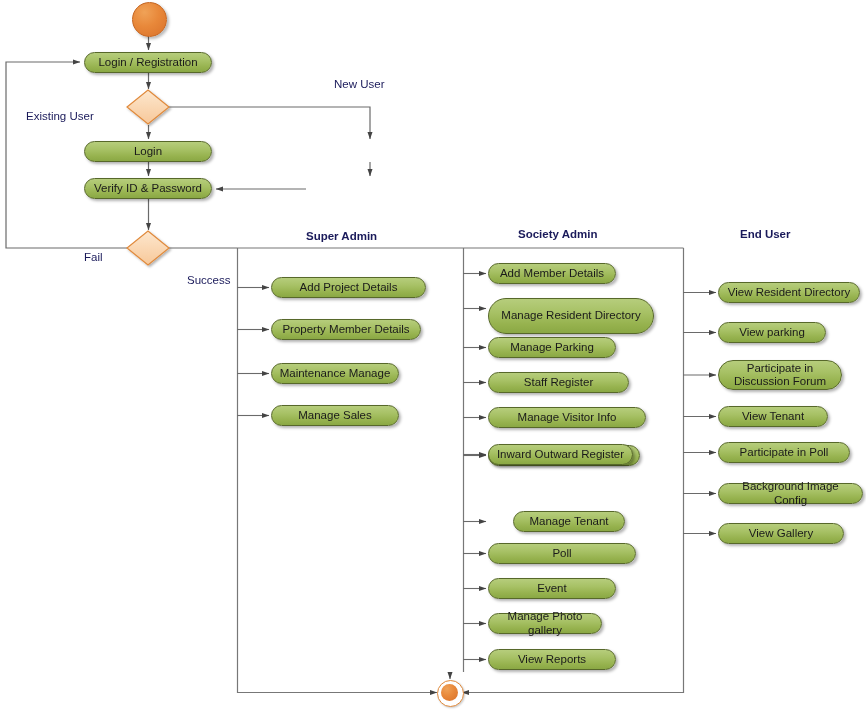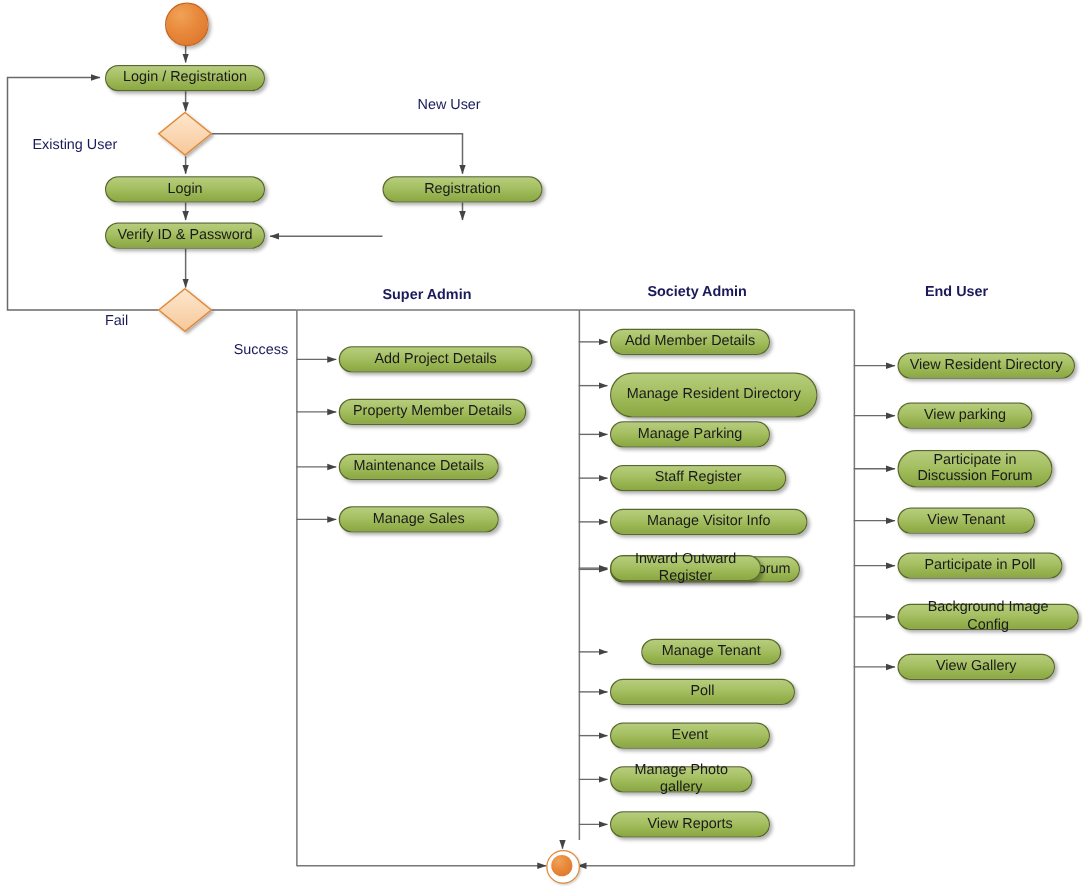--- a/index.html
+++ b/index.html
@@ -177,44 +177,43 @@
   </svg>
 
   <div class="start-node" style="left:132px; top:2px; width:33px; height:33px;"></div>
 
   <div class="node" style="left:84px; top:52px; width:128px; height:21px;">Login / Registration</div>
 
   <div class="node" style="left:84px; top:141px; width:128px; height:21px;">Login</div>
 
   <div class="node" style="left:84px; top:178px; width:128px; height:21px;">Verify ID &amp; Password</div>
 
-  <div class="node" style="left:306px; top:141px; width:128px; height:21px;">Registration</div>
 
 
   <div class="edge-label" style="left:334px; top:78px;">New User</div>
   <div class="edge-label" style="left:26px; top:110px;">Existing User</div>
   <div class="edge-label" style="left:84px; top:251px;">Fail</div>
   <div class="edge-label" style="left:187px; top:251px;margin-top:23px;">Success</div>
 
   <div class="swim-label" style="left:306px; top:230px;">Super Admin</div>
   <div class="swim-label" style="left:518px; top:228px;">Society Admin</div>
   <div class="swim-label" style="left:740px; top:228px;">End User</div>
 
   <div id="lane-nodes">
       <div class="node" style="left: 271px; top: 277px; width: 155px; height: 21px;">Add Project Details</div>
       <div class="node" style="left: 271px; top: 319px; width: 150px; height: 21px;">Property Member Details</div>
-      <div class="node" style="left: 271px; top: 363px; width: 128px; height: 21px;">Maintenance Details</div>
+      <div class="node" style="left: 271px; top: 363px; width: 128px; height: 21px;">Maintenance Manage</div>
       <div class="node" style="left: 271px; top: 405px; width: 128px; height: 21px; text-align: center;">Manage Sales</div>
       <div class="node" style="left: 488px; top: 263px; width: 128px; height: 21px;">Add Member Details</div>
       <div class="node" style="left: 488px; top: 298px; width: 166px; height: 36px;">Manage Resident Directory</div>
       <div class="node" style="left: 488px; top: 337px; width: 128px; height: 21px;">Manage Parking</div>
       <div class="node" style="left: 488px; top: 372px; width: 141px; height: 21px;">Staff Register</div>
       <div class="node" style="left: 488px; top: 407px; width: 158px; height: 21px;">Manage Visitor Info</div>
       <div class="node" style="left: 488px; top: 445px; width: 152px; height: 21px;">Manage Discussion Forum</div>
-      <div class="node" style="left: 488px; top: 444px; width: 121px; height: 21px;">Inward Outward Register</div>
+      <div class="node" style="left: 488px; top: 444px; width: 145px; height: 21px;">Inward Outward Register</div>
       <div class="node" style="left: 513px; top: 511px; width: 112px; height: 21px;">Manage Tenant</div>
       <div class="node" style="left: 488px; top: 543px; width: 148px; height: 21px;">Poll</div>
       <div class="node" style="left: 488px; top: 578px; width: 128px; height: 21px;">Event</div>
       <div class="node" style="left: 488px; top: 613px; width: 114px; height: 21px;">Manage Photo gallery</div>
       <div class="node" style="left: 488px; top: 649px; width: 128px; height: 21px;">View Reports</div>
       <div class="node" style="left: 718px; top: 282px; width: 142px; height: 21px;">View Resident Directory</div>
       <div class="node" style="left: 718px; top: 322px; width: 108px; height: 21px;">View parking</div>
       <div class="node" style="left: 718px; top: 360px; width: 124px; height: 30px;">Participate in
 Discussion Forum</div>
       <div class="node" style="left: 718px; top: 406px; width: 110px; height: 21px;">View Tenant</div>

